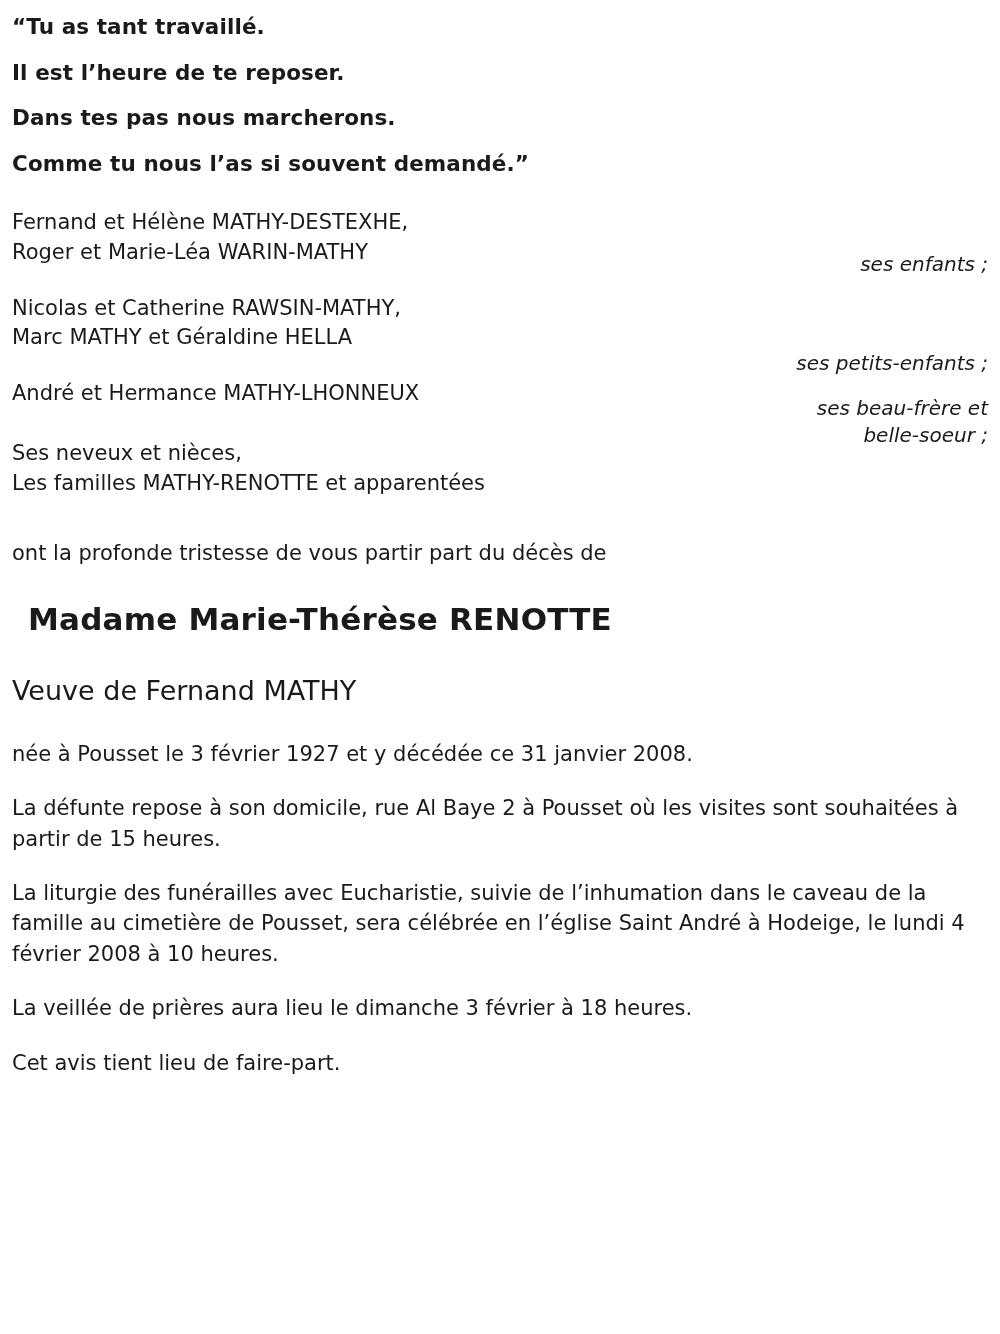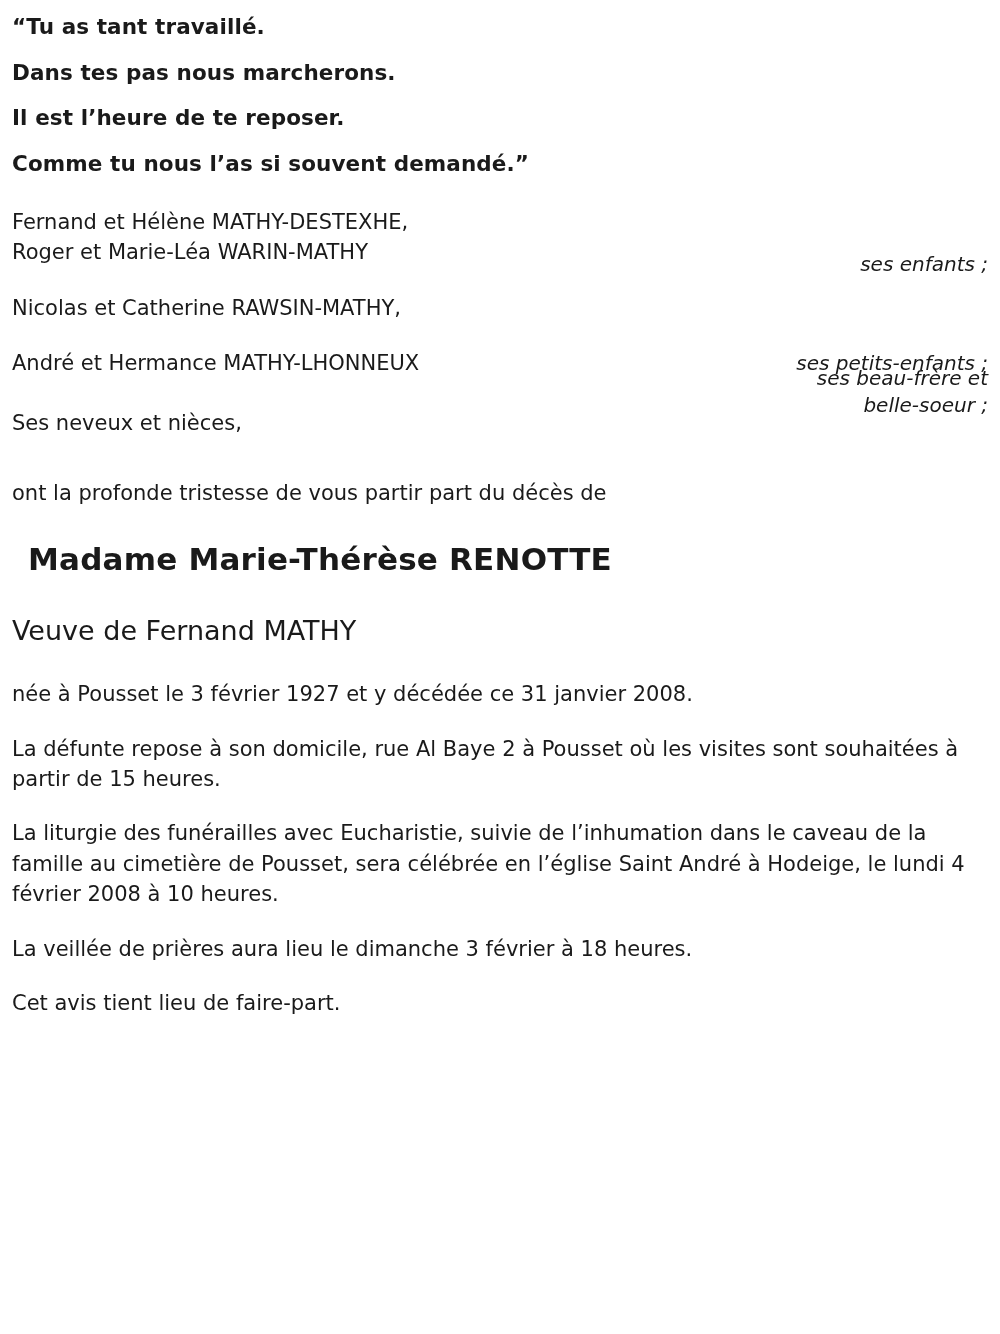--- a/index.html
+++ b/index.html
@@ -93,50 +93,52 @@
     max-width: 985px;
   }
 </style>
 </head>
 <body>
 
 <div class="page">
 
   <div class="quote">
     <p class="quote-line">“Tu as tant travaillé.</p>
+    <p class="quote-line">Il est l’heure de te reposer.</p>
     <p class="quote-line">Dans tes pas nous marcherons.</p>
-    <p class="quote-line">Il est l’heure de te reposer.</p>
     <p class="quote-line">Comme tu nous l’as si souvent demandé.”</p>
   </div>
 
   <div class="family-block">
     <div class="family-names">
       <div>Fernand et Hélène MATHY-DESTEXHE,</div>
       <div>Roger et Marie-Léa WARIN-MATHY</div>
     </div>
     <div class="relation rel-enfants">ses enfants ;</div>
   </div>
 
   <div class="family-block">
     <div class="family-names">
       <div>Nicolas et Catherine RAWSIN-MATHY,</div>
+      <div>Marc MATHY et Géraldine HELLA</div>
     </div>
     <div class="relation rel-petits">ses petits-enfants ;</div>
   </div>
 
   <div class="family-block">
     <div class="family-names">
       <div>André et Hermance MATHY-LHONNEUX</div>
     </div>
     <div class="relation rel-beaux">ses beau-frère et
 belle-soeur ;</div>
   </div>
 
   <div class="nephews">
     <div>Ses neveux et nièces,</div>
+    <div>Les familles MATHY-RENOTTE et apparentées</div>
   </div>
 
   <div class="announce">ont la profonde tristesse de vous partir part du décès de</div>
 
   <div class="deceased-name">Madame Marie-Thérèse RENOTTE</div>
 
   <div class="spouse">Veuve de Fernand MATHY</div>
 
   <div class="para">née à Pousset le 3 février 1927 et y décédée ce 31 janvier 2008.</div>
   <div class="para">La défunte repose à son domicile, rue Al Baye 2 à Pousset où les visites sont souhaitées à partir de 15 heures.</div>

